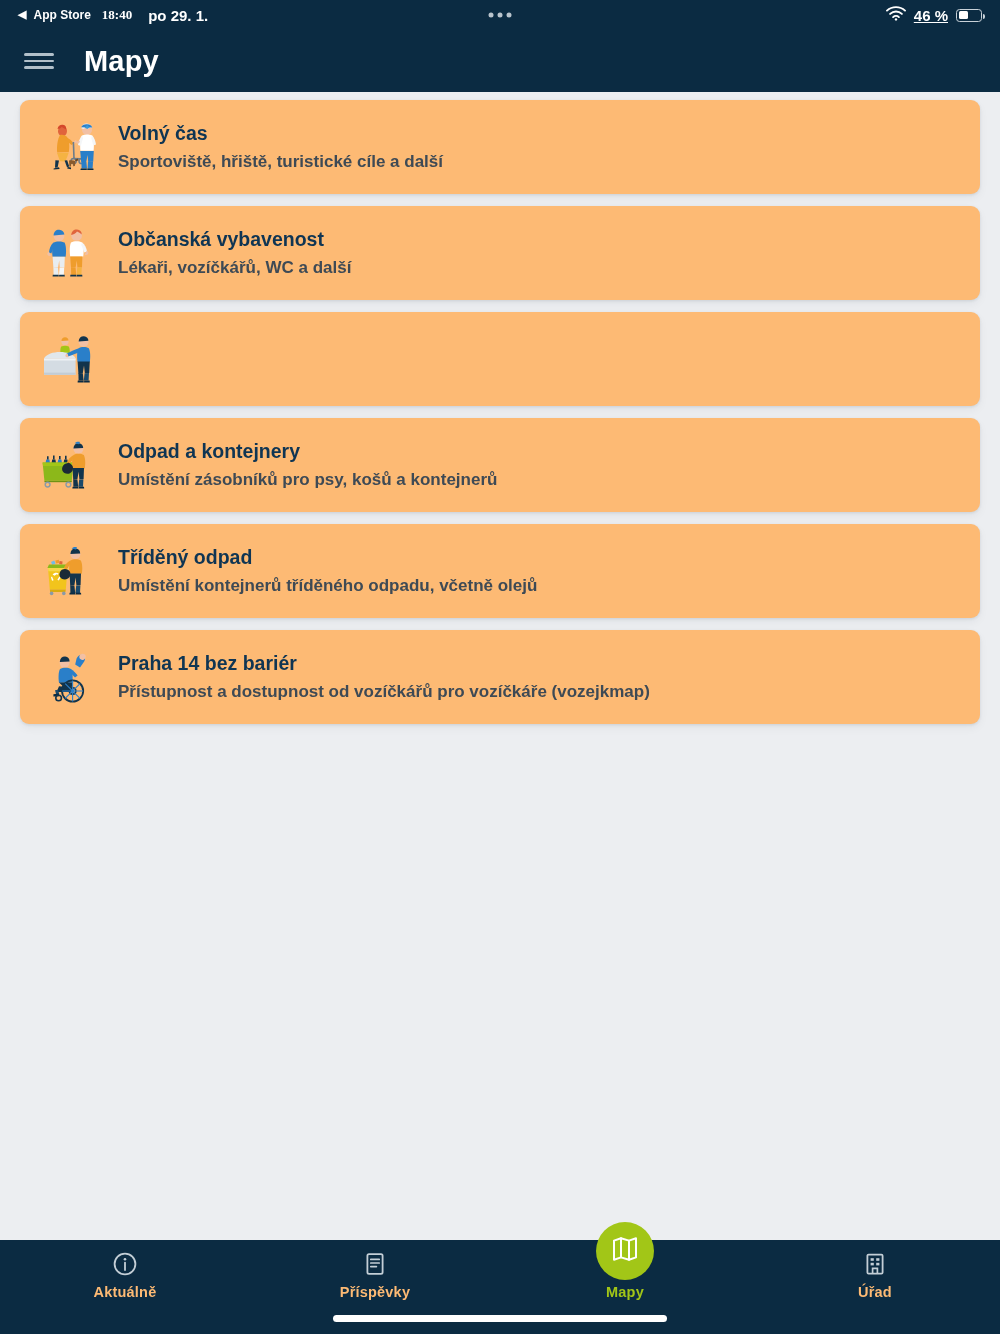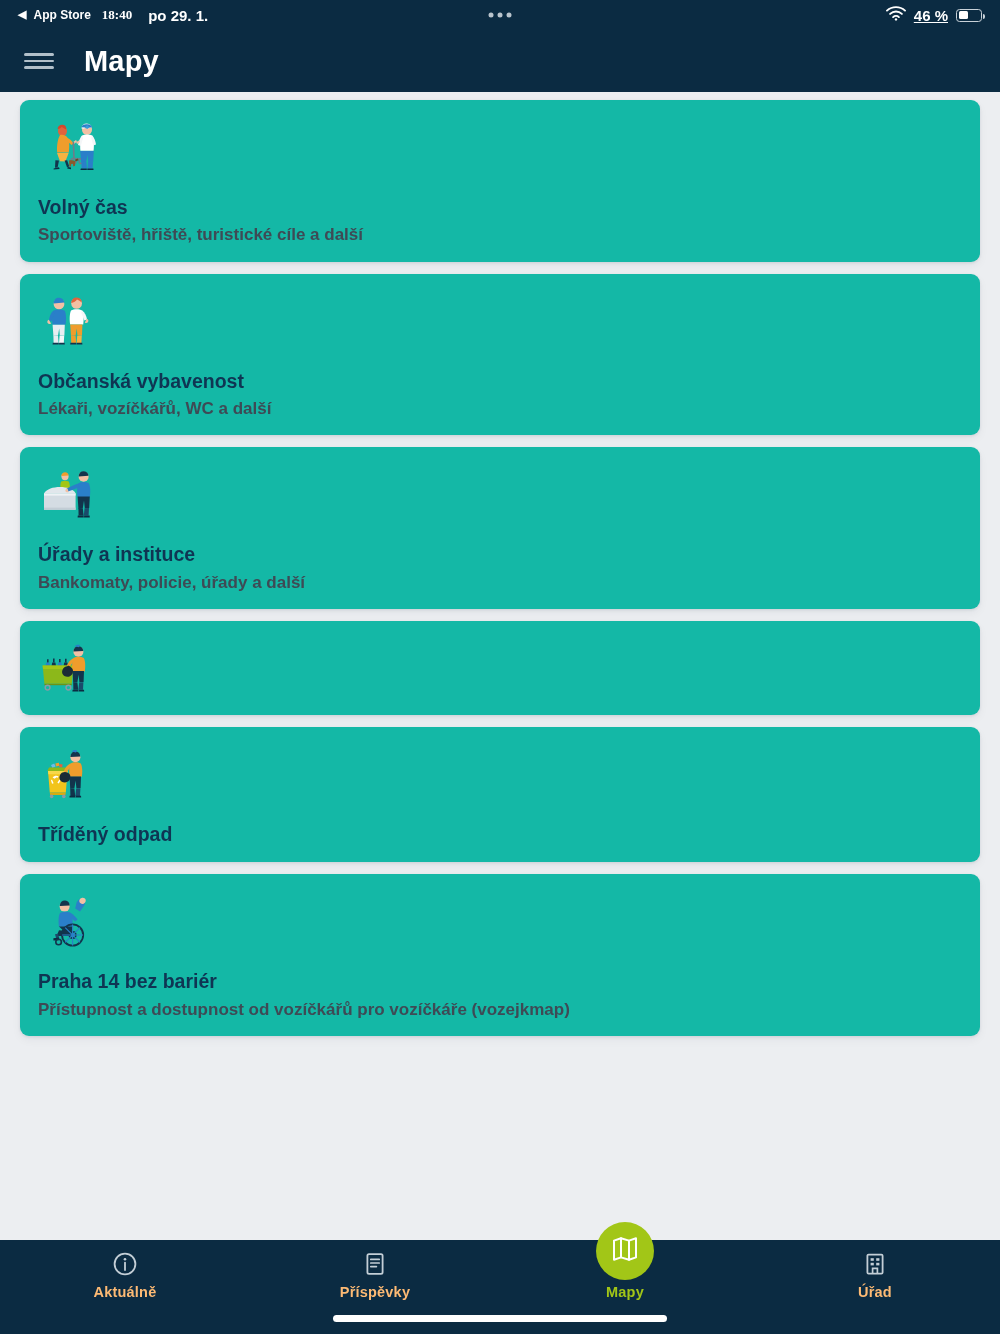--- a/index.html
+++ b/index.html
@@ -63,24 +63,24 @@
   .nav-title { color:#ffffff; font-size:29px; font-weight:700; letter-spacing:.2px; }
 
   
   .content {
     flex:1 1 auto; background:#eceef1; overflow:hidden;
     padding-top:8px; padding-bottom:0;
   }
   .card-list { display:flex; flex-direction:column; gap:12px; padding:0 20px; }
 
   .card {
-    background:#14b8a6; border-radius:9px;
+    background:#fdba74; border-radius:9px;
     box-shadow:0 1px 3px rgba(20,40,60,.10), 0 4px 10px rgba(20,40,60,.05);
-    display:flex; gap:18px;
-    padding:16px 20px 16px 18px; min-height:88px; cursor:pointer;flex-direction:column;
+    display:flex; align-items:center; gap:18px;
+    padding:16px 20px 16px 18px; min-height:88px; cursor:pointer;
   }
   .card-illus { width:62px; height:62px; flex:0 0 62px; }
   .card-illus svg { width:100%; height:100%; display:block; }
   .card-texts { display:flex; flex-direction:column; gap:5px; }
   .card-title { color:#0f3553; font-size:19.5px; font-weight:700; line-height:1.2; }
   .card-sub { color:#3e4a55; font-size:17px; font-weight:600; line-height:1.25; }
 
   
   .tabbar {
     position:relative; flex:0 0 94px; height:94px;
@@ -250,24 +250,20 @@
             <path d="M40.4 20.2c2.8-1.6 7.6-1.6 10.4 0 1.6 3 1.8 9 1 13.8H39.6c-.8-4.8-.6-11 .8-13.8z" fill="#2a7fc9"></path>
             <path d="M40.2 20.4c-3.4 1.4-8 3.2-11.6 5.2l1.2 2.8c4.2-1.4 8.6-2.8 11.4-4.2l-1-3.8z" fill="#2a7fc9"></path>
             <path d="M29.6 25.4c-1.6.4-2.6 1.4-2.2 2.6.4 1.2 2 1.6 3.2 1l-1-3.6z" fill="#f2c0a4"></path>
             <path d="M39.6 33.4h12.2l-.6 11.6-4.4.2-.8-7.8-1.2 7.8-4.4.2-.8-12z" fill="#12344c"></path>
             <path d="M40.4 45l4.4.2.8 7.4h-5l-.2-7.6z" fill="#12344c"></path>
             <path d="M46.6 45.2l4.4-.2-.4 7.6h-4.8l.8-7.4z" fill="#1b4a6b"></path>
             <path d="M39.8 52.6h5.8l.2 1.8h-6.2l.2-1.8z" fill="#0b2b42"></path>
             <path d="M46.2 52.6h5.4l.2 1.8h-5.8l.2-1.8z" fill="#0b2b42"></path>
           </svg>
         </div>
-        <div class="card-texts">
-          <div class="card-title">Úřady a instituce</div>
-          <div class="card-sub">Bankomaty, policie, úřady a další</div>
-        </div>
       </div>
 
       <div class="card">
         <div class="card-illus">
           <svg viewBox="0 0 62 62">
 
             <path d="M9 22.2h1.6v3.6H9v-3.6z" fill="#12344c"></path>
             <path d="M8.2 25.6h3.2l.6 3.4H7.6l.6-3.4z" fill="#2a7fc9"></path>
             <path d="M15 21.6h1.6v4H15v-4z" fill="#12344c"></path>
             <path d="M14.2 25.4h3.2l.6 3.6h-4.4l.6-3.6z" fill="#12344c"></path>
@@ -289,20 +285,24 @@
             <path d="M35.2 21.2c-3 1.8-5.4 4.6-6.4 7.6l2.6 1.4 4.6-6.4-.8-2.6z" fill="#ef9d2c"></path>
 
             <path d="M26.4 30.2c2.8-1.6 6.6-.8 8 1.6 1.4 2.6.4 6-2.4 7.4-3 1.4-6.4.2-7.6-2.4-1-2.4.2-5.2 2-6.6z" fill="#1b2a36"></path>
             <path d="M30 28.6l3 1.4-1.2 2-3-1.6 1.2-1.8z" fill="#1b2a36"></path>
             <path d="M34.6 34h11.4l-.4 11-4.2.2-.8-7.4-1.2 7.4-4.2.2-.6-11.4z" fill="#12344c"></path>
             <path d="M35.2 45.2l4.2.2.8 7.4h-4.8l-.2-7.6z" fill="#12344c"></path>
             <path d="M41.2 45.4l4.2-.2-.4 7.6h-4.6l.8-7.4z" fill="#1b4a6b"></path>
             <path d="M34.6 52.8h5.6l.2 1.6h-6l.2-1.6z" fill="#0b2b42"></path>
             <path d="M40.8 52.8h5.2l.2 1.6h-5.6l.2-1.6z" fill="#0b2b42"></path>
           </svg>
+        </div>
+        <div class="card-texts">
+          <div class="card-title">Odpad a kontejnery</div>
+          <div class="card-sub">Umístění zásobníků pro psy, košů a kontejnerů</div>
         </div>
       </div>
 
       <div class="card">
         <div class="card-illus">
           <svg viewBox="0 0 62 62">
 
             <path d="M13 22l3.2-1.4 1.4 3-3.2 1.4-1.4-3z" fill="#6fbbe8"></path>
             <path d="M17.4 20.6l3.4-.8.6 3-3.4.8-.6-3z" fill="#ef9d2c"></path>
             <path d="M21.6 21l3 .6-.4 3-3-.6.4-3z" fill="#e0643c"></path>
@@ -325,20 +325,21 @@
             <path d="M23.8 29.8c2.8-1.6 6.6-.8 8 1.6 1.4 2.6.4 6-2.4 7.4-3 1.4-6.4.2-7.6-2.4-1-2.4.2-5.2 2-6.6z" fill="#1b2a36"></path>
             <path d="M31.6 33.6h11.4l-.4 11.4-4.2.2-.8-7.6-1.2 7.6-4.2.2-.6-11.8z" fill="#12344c"></path>
             <path d="M32.2 45.2l4.2.2.8 7.6h-4.8l-.2-7.8z" fill="#12344c"></path>
             <path d="M38.2 45.4l4.2-.2-.4 7.8h-4.6l.8-7.6z" fill="#1b4a6b"></path>
             <path d="M31.6 52.8h5.6l.2 1.6h-6l.2-1.6z" fill="#0b2b42"></path>
             <path d="M37.8 52.8h5.2l.2 1.6h-5.6l.2-1.6z" fill="#0b2b42"></path>
           </svg>
         </div>
         <div class="card-texts">
           <div class="card-title">Tříděný odpad</div>
+          <div class="card-sub">Umístění kontejnerů tříděného odpadu, včetně olejů</div>
         </div>
       </div>
 
       <div class="card">
         <div class="card-illus">
           <svg viewBox="0 0 62 62">
 
             <path d="M38.6 12.6c1.4-3.4 4.4-4.6 6.6-3.4 2.2 1.2 2.4 4 1 6.2l-4.2 6-4.8-2.8 1.4-6z" fill="#2a7fc9"></path>
             <path d="M43.6 8c1.6-.8 3.4 0 4 1.6.6 1.8-.4 3.6-2 4.2-1.8.6-3.6-.4-4.2-2-.4-1.6.4-3.2 2.2-3.8z" fill="#f2c0a4"></path>
 

